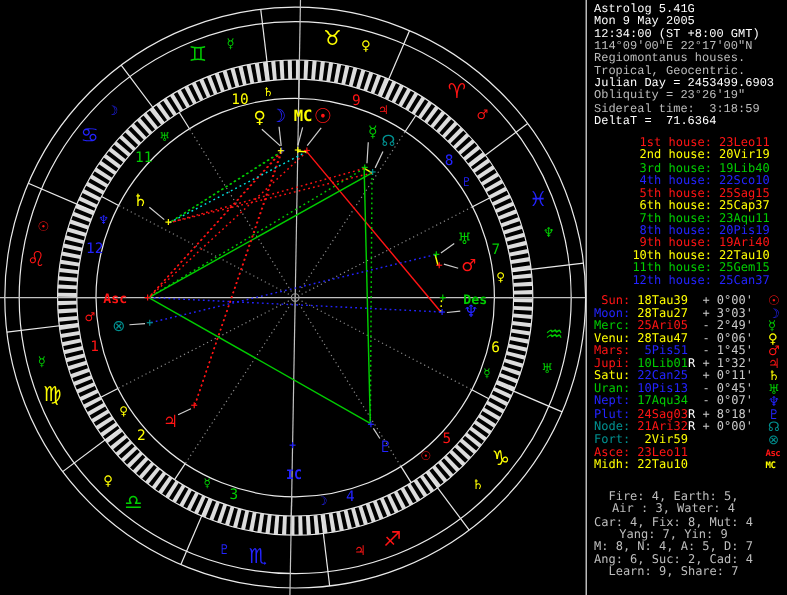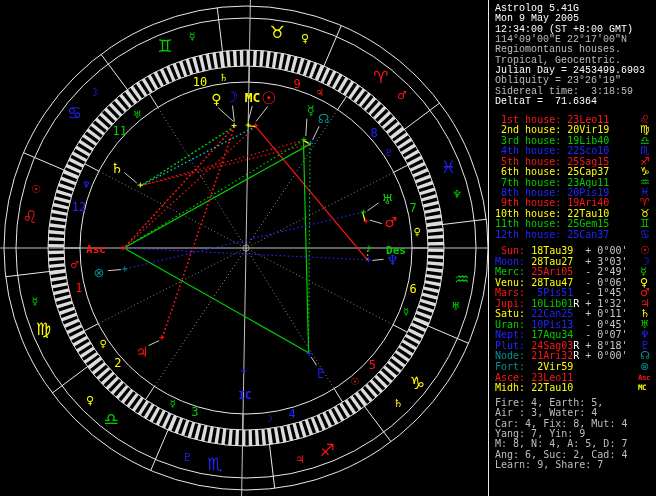--- a/index.html
+++ b/index.html
@@ -4,23 +4,23 @@
 <style>
   html,body{margin:0;padding:0;background:#000;}
   #stage{position:relative;width:656px;height:496px;background:#000;overflow:hidden;
          font-family:"DejaVu Sans Mono",monospace;}
   #wheel{position:absolute;left:0;top:0;}
   #panel-divider{position:absolute;left:488px;top:0;width:1px;height:496px;background:#e8e8e8;}
   #info-panel{position:absolute;left:492px;top:0;width:164px;height:496px;}
   .sec{position:absolute;left:3px;white-space:pre;font-size:10px;letter-spacing:0;}
   .sec div{white-space:pre;}
   #hdr{top:4px;line-height:10.35px;font-family:Liberation Mono, monospace;}
-  #houses{top:115px;line-height:10.42px;}
+  #houses{top:115px;line-height:10.42px;margin-left:32px;}
   #planets{top:246px;line-height:10.55px;}
-  #stats{top:398px;line-height:10.35px;}
+  #stats{top:410px;line-height:10.35px;text-align:center;}
   .row{position:relative;}
   .g{position:absolute;left:145px;top:-1px;font-family:"DejaVu Sans",sans-serif;
      font-size:11px;line-height:11px;}
   .gt{position:absolute;left:143px;top:1px;font-size:7.5px;font-weight:bold;
       letter-spacing:-0.5px;line-height:8px;font-family:"DejaVu Sans Mono",monospace;}
 </style>
 </head>
 <body>
 
 <div id="stage">

